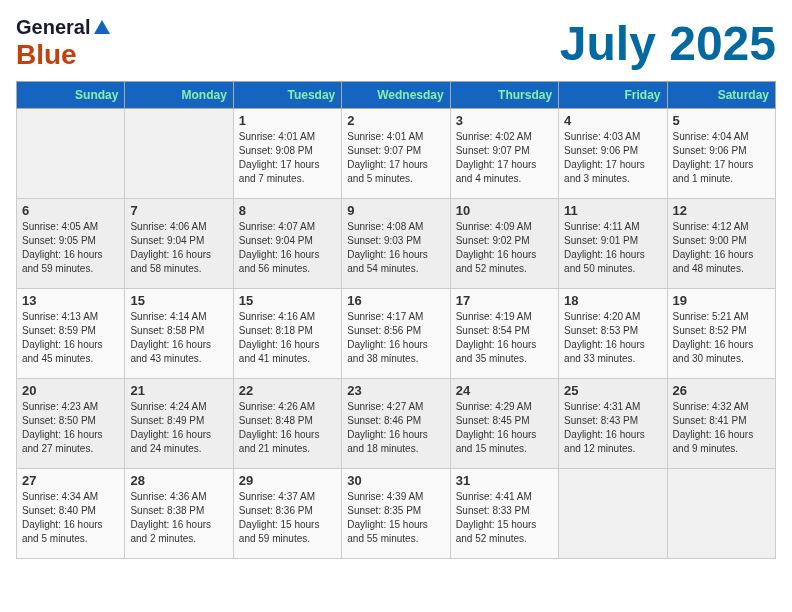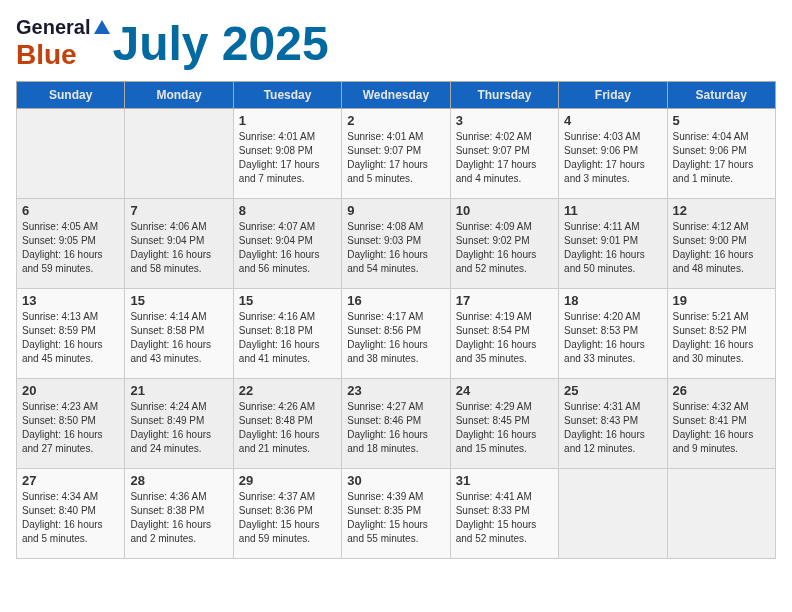--- a/index.html
+++ b/index.html
@@ -5,20 +5,21 @@
     * { box-sizing: border-box; margin: 0; padding: 0; }
     body {
       font-family: Arial, sans-serif;
       background: #fff;
       width: 792px;
       min-height: 612px;
       padding: 16px;
     }
     .header {
       display: flex;
+      justify-content: space-between;
       align-items: flex-start;
       margin-bottom: 10px;
     }
     .logo {
       display: flex;
       flex-direction: column;
       align-items: flex-start;
     }
     .logo-row {
       display: flex;
@@ -37,22 +38,22 @@
       font-size: 15px;
       color: #555;
     }
     table {
       width: 100%;
       border-collapse: collapse;
       font-size: 11px;
     }
     thead tr th {
       background-color: #1565c0;
-      color: #e5e5e5;
-      text-align: center;
+      color: #86efac;
+      text-align: right;
       padding: 6px 6px;
       font-size: 12px;
       font-weight: bold;
       border: 1px solid #aaa;
     }
     tbody tr td {
       vertical-align: top;
       border: 1px solid #ccc;
       padding: 4px 5px;
       width: 14.28%;

